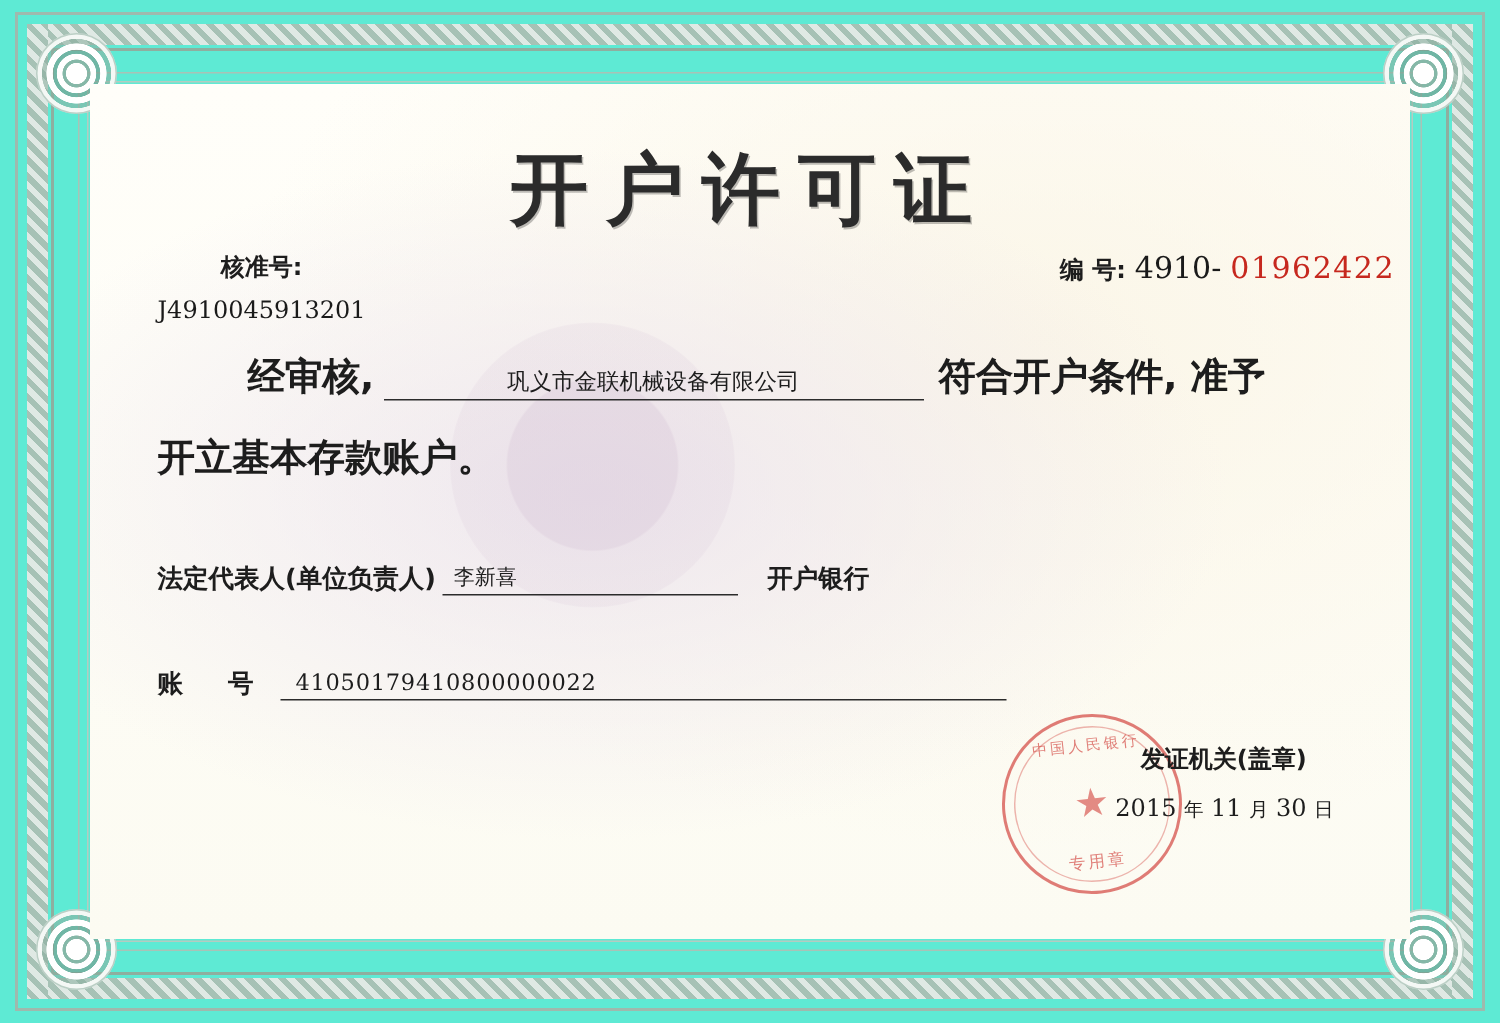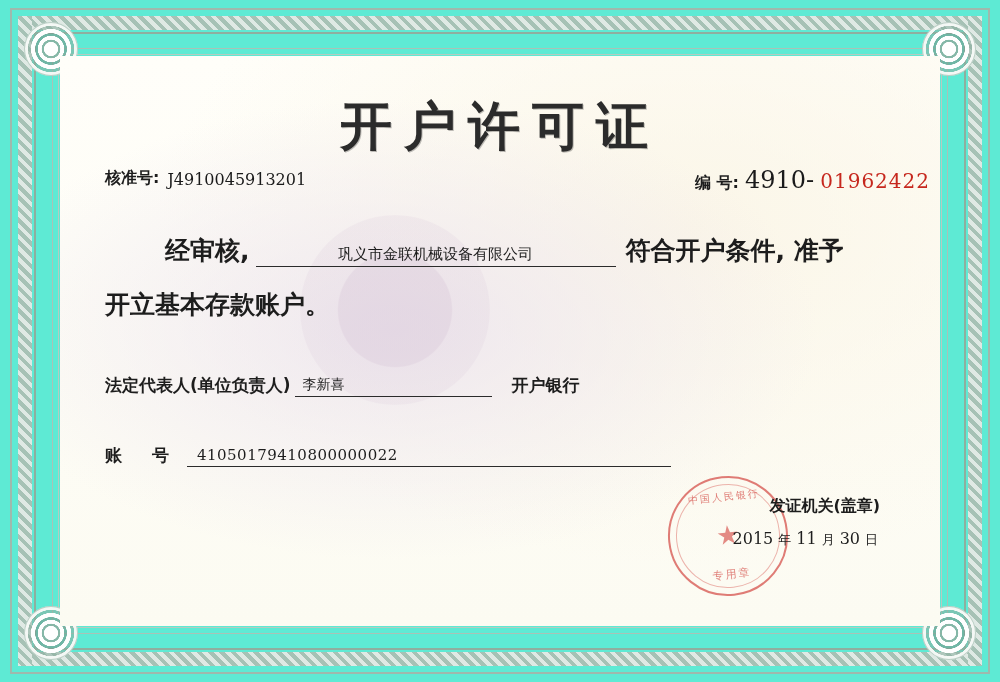--- a/index.html
+++ b/index.html
@@ -138,34 +138,35 @@
     font-family: "DejaVu Serif", serif;
     font-size: 16px;
     color: #1a1a1a;
     white-space: nowrap;
   }
 
   .approval-row {
     top: 112px;
     left: 45px;
     display: flex;
-    align-items: flex-end;
+    align-items: center;
     gap: 8px;
+    flex-direction: column;
   }
   .number-row {
     top: 110px;
     right: 10px;
     display: flex;
     align-items: baseline;
     gap: 6px;
     justify-content: center;
   }
   .num-prefix {
     font-family: "DejaVu Serif", serif;
-    font-size: 24px;
+    font-size: 20px;
     color: #1a1a1a;
   }
   .num-red {
     font-family: "DejaVu Serif", serif;
     font-size: 20px;
     color: #c6281e;
     letter-spacing: 1px;
   }
 
   .body-line-1 {
@@ -253,22 +254,22 @@
     font-size: 15px;
     font-family: "DejaVu Serif", serif;
     padding: 0 4px 2px 10px;
     letter-spacing: 0.5px;
     max-width: 470px;
   }
 
   .issuer-block {
     position: absolute;
     top: 440px;
-    right: 60px;
-    text-align: right;
+    right: 49px;
+    text-align: center;
     font-family: "DejaVu Sans", sans-serif;
   }
   .issuer-line {
     font-size: 16px;
     font-weight: bold;
     color: #1d1d1d;
     margin-bottom: 12px;
   }
   .date-line {
     font-size: 15px;

